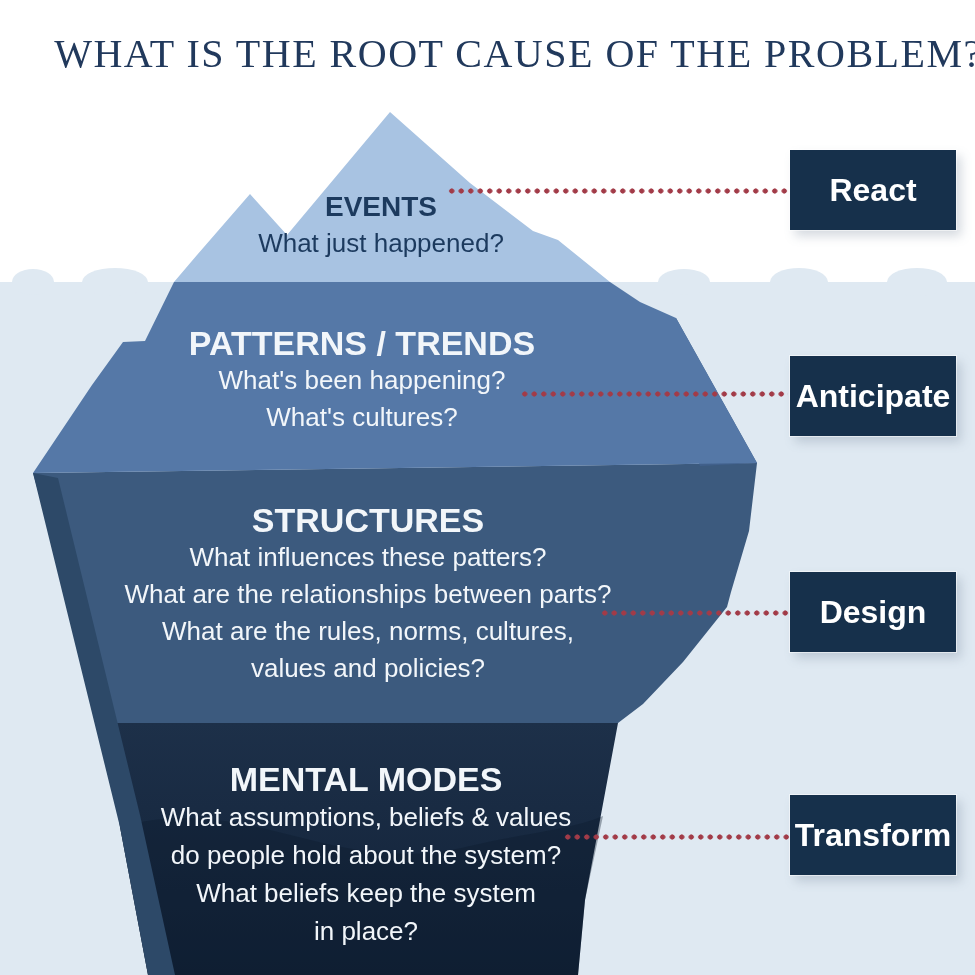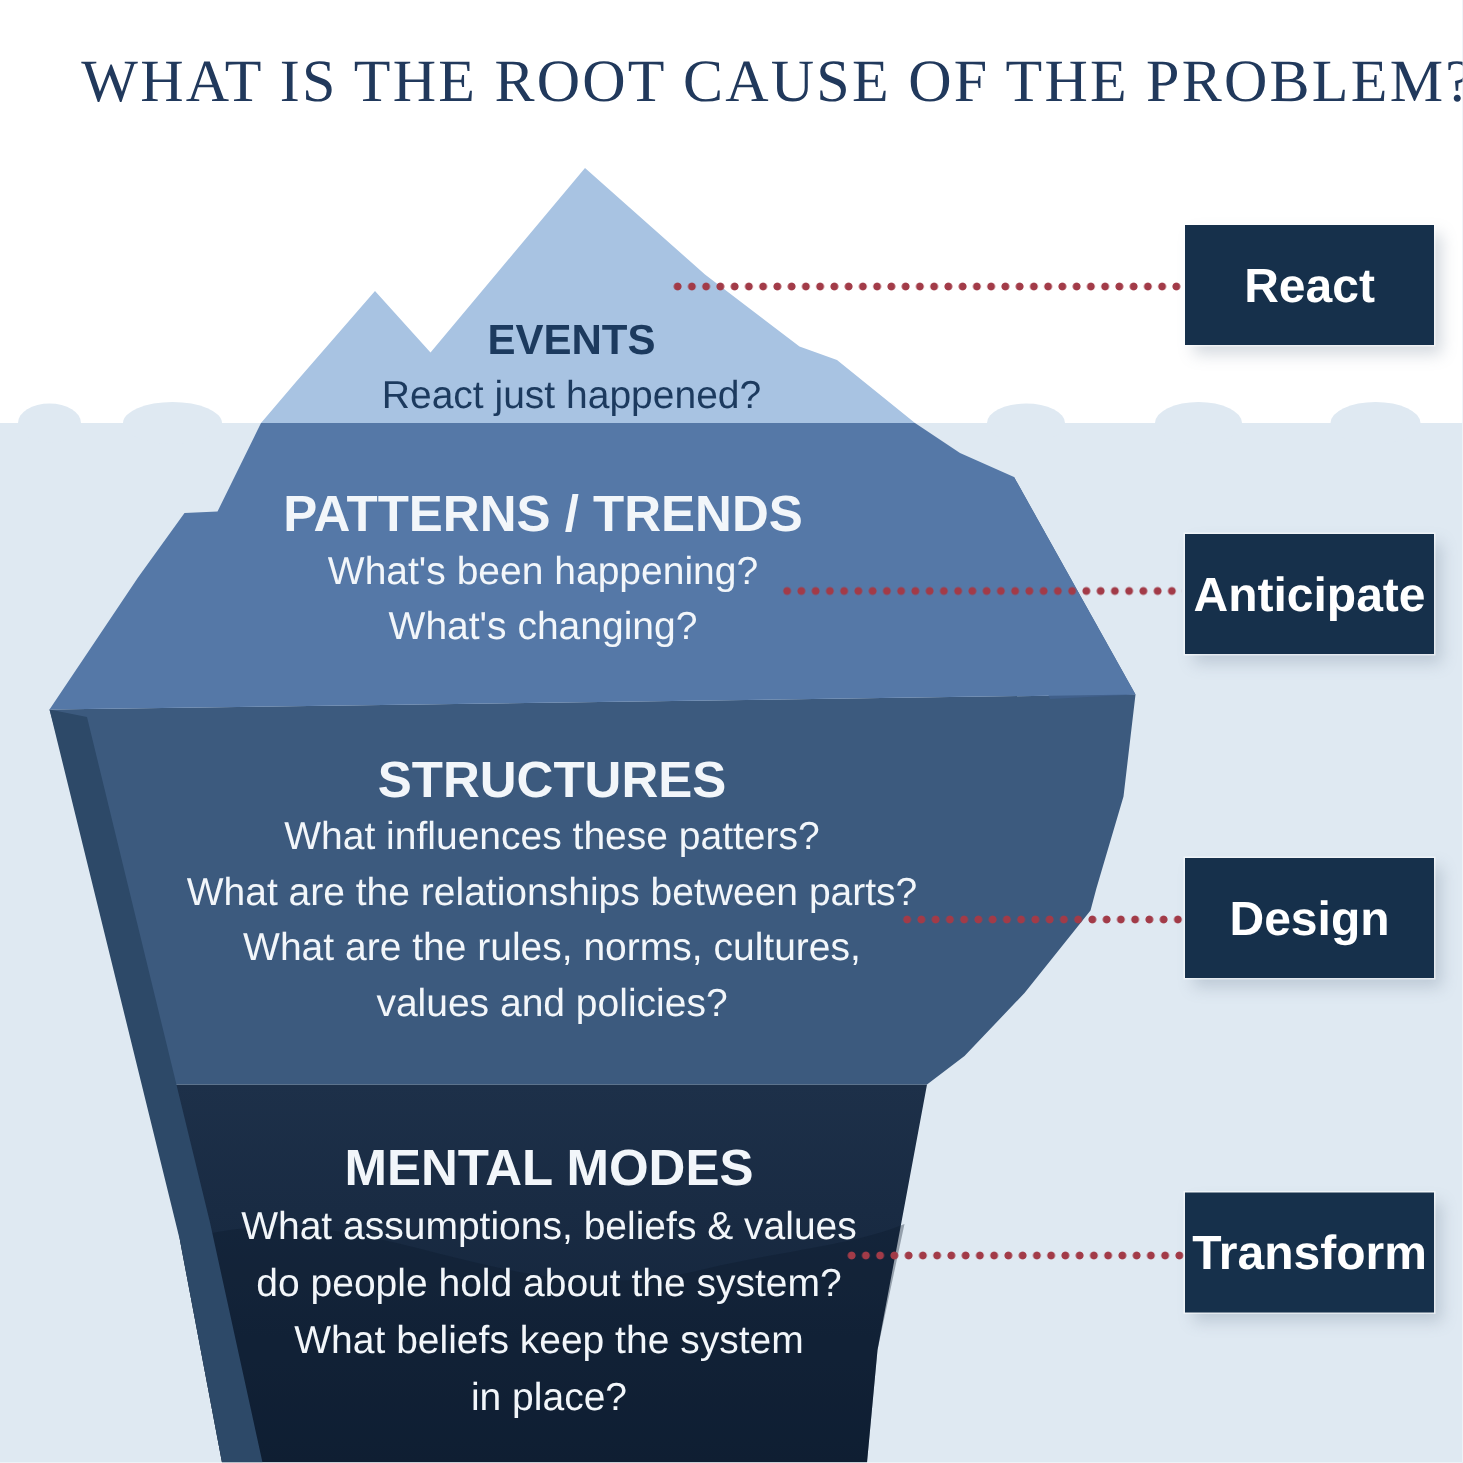--- a/index.html
+++ b/index.html
@@ -12,21 +12,21 @@
     position:absolute;left:0;top:30px;width:975px;text-align:center;
     font-family:"Liberation Serif",serif;font-weight:400;
     font-size:40px;letter-spacing:1.5px;color:var(--title-text,#21395c);
     margin:0;white-space:nowrap;padding-left:31px;
   }
   svg.diagram{position:absolute;left:0;top:0;}
   .layer-text{
     position:absolute;text-align:center;color:var(--light-text,#f2f6fa);
     line-height:37px;font-size:26px;
   }
-  .layer-text.dark{color:var(--dark-text,#1c3a5e);margin-top:20px;}
+  .layer-text.dark{color:var(--dark-text,#1c3a5e);}
   .layer-heading{font-weight:700;font-size:34px;}
   .events-block .layer-heading{font-size:28px;}
   .dotline{
     position:absolute;height:6px;
     background-image:radial-gradient(circle,var(--dot-line,#a23b48) 2.3px,transparent 2.9px);
     background-size:9.5px 6px;background-repeat:repeat-x;background-position:left center;
   }
   .action-box{
     position:absolute;left:790px;width:166px;height:80px;
     background:var(--action-box,#16304b);color:var(--action-text,#ffffff);
@@ -74,27 +74,27 @@
     <polygon points="174,282 197,255 250,194 287,235 390,112 470,183 533,231 558,240 610,282" fill="var(--berg-light,#a8c3e2)"></polygon>
   </svg>
 
   <div class="dotline" style="left:447px;top:188px;width:341px"></div>
   <div class="dotline" style="left:520px;top:391px;width:268px"></div>
   <div class="dotline" style="left:600px;top:610px;width:190px"></div>
   <div class="dotline" style="left:563px;top:834px;width:227px"></div>
 
   <div class="layer-text dark events-block" style="left:181px;top:188px;width:400px">
     <div class="layer-heading">EVENTS</div>
-    <div class="layer-line">React just happened?</div>
+    <div class="layer-line">What just happened?</div>
   </div>
 
   <div class="layer-text" style="left:112px;top:325px;width:500px">
     <div class="layer-heading">PATTERNS / TRENDS</div>
     <div class="layer-line">What's been happening?</div>
-    <div class="layer-line">What's changing?</div>
+    <div class="layer-line">What's cultures?</div>
   </div>
 
   <div class="layer-text" style="left:63px;top:502px;width:610px">
     <div class="layer-heading">STRUCTURES</div>
     <div class="layer-line">What influences these patters?</div>
     <div class="layer-line">What are the relationships between parts?</div>
     <div class="layer-line">What are the rules, norms, cultures,</div>
     <div class="layer-line">values and policies?</div>
   </div>
 

